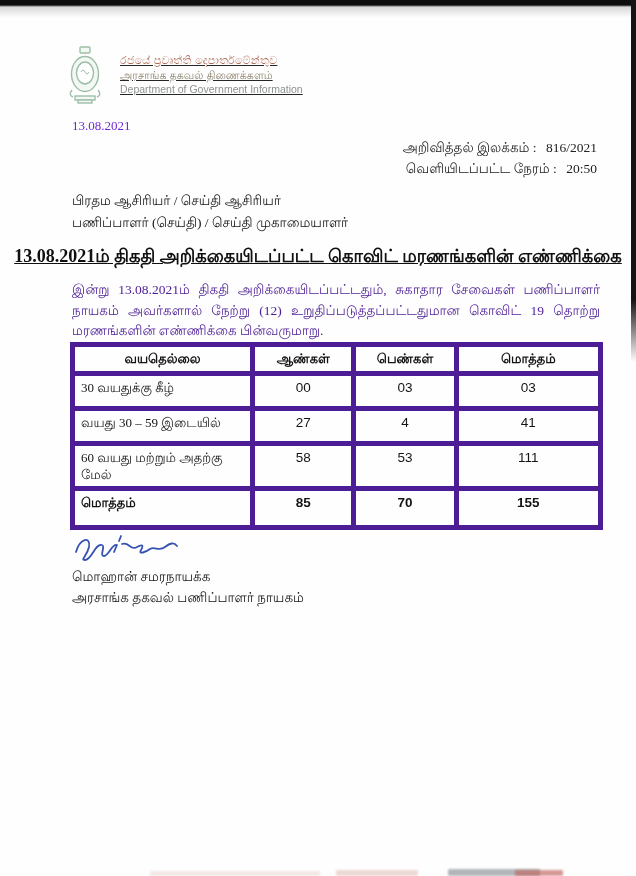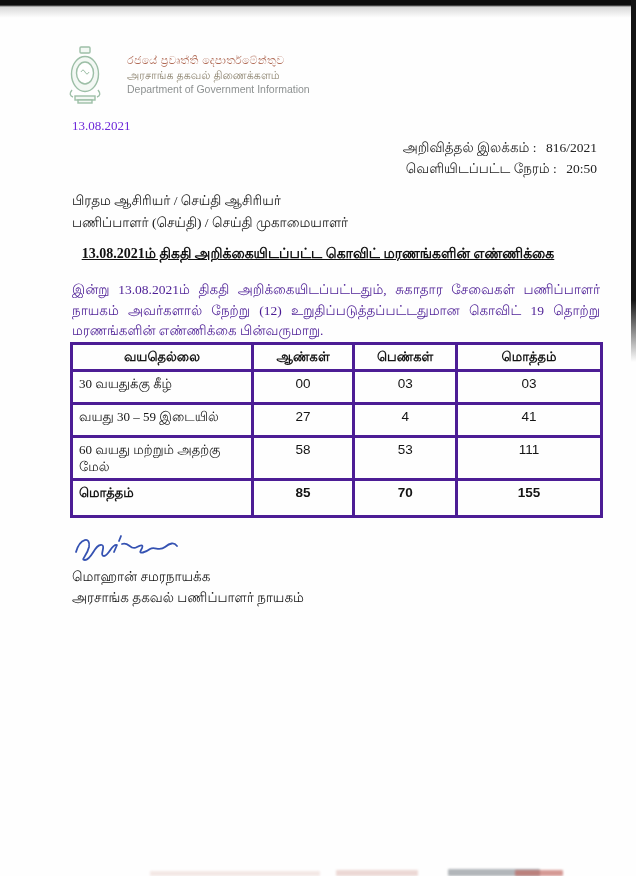--- a/index.html
+++ b/index.html
@@ -8,38 +8,38 @@
     overflow:hidden;font-family:"Liberation Serif", serif;color:#262626;
   }
   
   .scan-top{position:absolute;top:0;left:0;width:636px;height:18px;
     background:linear-gradient(to bottom,#0d0d0d 0,#0d0d0d 5px,#d8d8d8 7px,#ffffff 18px);}
   .scan-right{position:absolute;top:0;right:0;width:5px;height:362px;
     background:linear-gradient(to bottom,#141414 0,#141414 300px,rgba(20,20,20,0) 362px);}
   
   .letterhead{position:absolute;left:64px;top:46px;display:flex;align-items:flex-start;}
   .emblem{width:42px;height:58px;flex:0 0 auto;}
-  .lh-text{margin-left:21px;padding-top:7px;line-height:14.5px;font-family:"Liberation Sans",sans-serif;}
+  .lh-text{margin-left:14px;padding-top:7px;line-height:14.5px;font-family:"Liberation Sans",sans-serif;text-decoration:underline;}
   .lh-si{font-size:11px;color:#b06a55;letter-spacing:.3px;}
   .lh-ta{font-size:11px;color:#8f8672;}
   .lh-en{font-size:10.5px;color:#8d9191;}
   
   .doc-date{position:absolute;left:72px;top:118px;font-size:13px;color:#6d28d9;}
   .meta{position:absolute;right:39px;top:137px;text-align:right;font-size:13.5px;line-height:21px;color:#222;}
   .meta .v{padding-left:6px;}
   .addressees{position:absolute;left:72px;top:190px;font-size:13.5px;line-height:21.5px;color:#141414;}
   .doc-title{position:absolute;left:0;top:246px;width:636px;text-align:center;
-    font-size:14px;font-weight:bold;color:#101010;}
+    font-size:18px;font-weight:bold;color:#101010;}
   .doc-title span{text-decoration:underline;}
   .body-par{position:absolute;left:72px;top:280px;width:528px;text-align:justify;
     font-size:13.5px;line-height:20.5px;color:#4c1d95;}
   
   table.deaths{position:absolute;left:70px;top:342px;width:533px;border-collapse:collapse;
     font-size:13px;color:#141414;}
-  table.deaths td,table.deaths th{border:3px solid #4c1d95;vertical-align:top;padding:4px 6px 2px 6px;}
+  table.deaths td,table.deaths th{border:5px solid #4c1d95;vertical-align:top;padding:4px 6px 2px 6px;}
   table.deaths th{font-weight:bold;text-align:center;height:20px;vertical-align:middle;padding:2px 4px;}
   table.deaths thead tr{border-bottom:2px solid #111;}
   td.lbl{text-align:left;padding-left:9px;height:24px;}
   td.num{text-align:center;font-family:"Liberation Sans",sans-serif;font-size:13.5px;margin-left:24px;}
   tr.total-row{border-top:2px solid #111;font-weight:bold;}
   tr.total-row td{height:28px;}
   
   .sig{position:absolute;left:68px;top:528px;}
   .sig-name{position:absolute;left:72px;top:569px;font-size:13.5px;color:#141414;}
   .sig-role{position:absolute;left:72px;top:590px;font-size:13.5px;color:#141414;}

